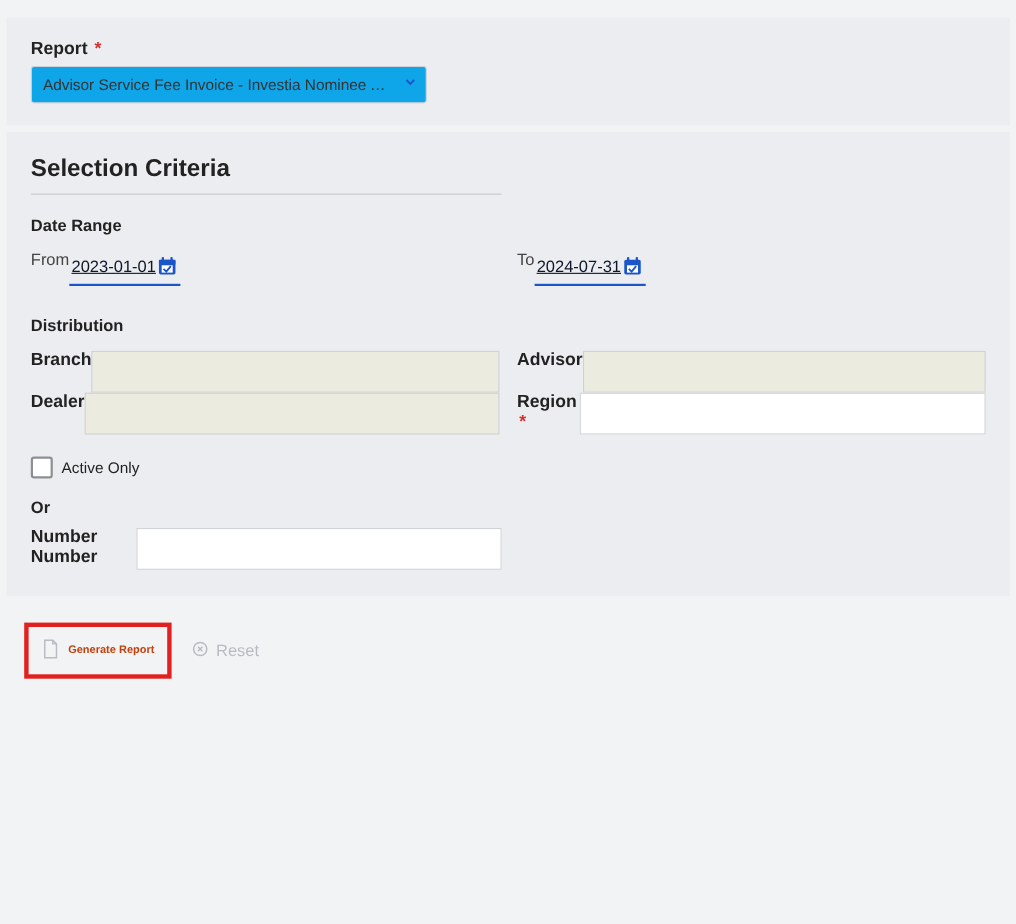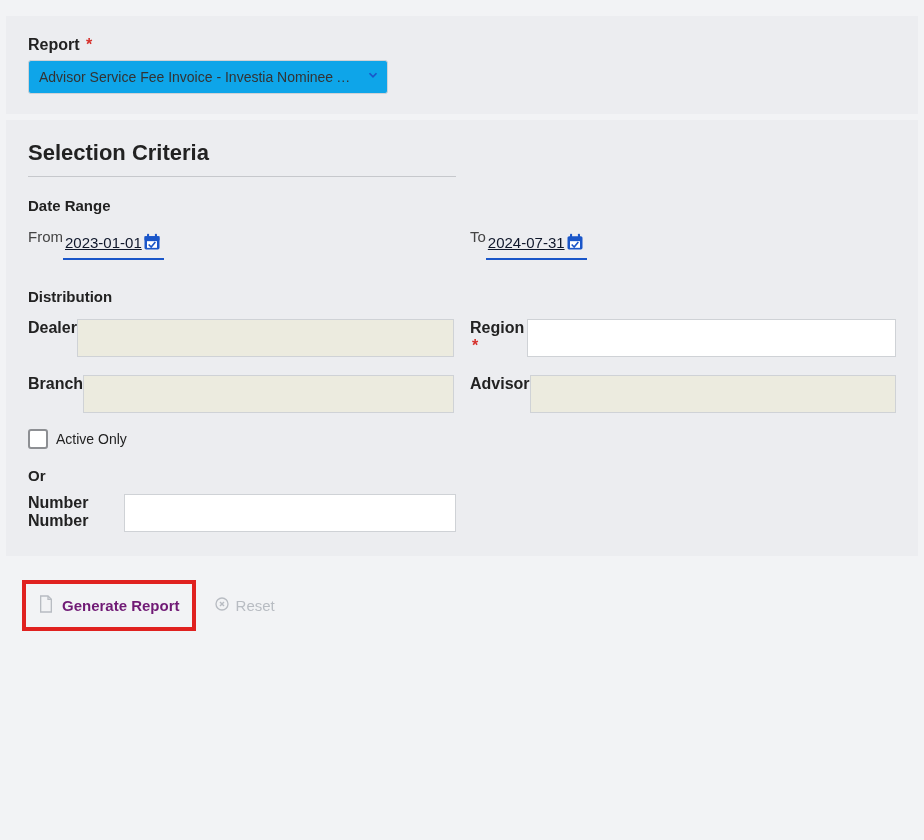--- a/index.html
+++ b/index.html
@@ -118,22 +118,22 @@
     display: flex;
     align-items: center;
     gap: 18px;
   }
   .gen-btn {
     border: 4px solid #e0211f;
     padding: 10px 12px;
     display: inline-flex;
     align-items: center;
     gap: 8px;
-    color: #701a75;
-    font-size: 15px;
+    color: #c2410c;
+    font-size: 10px;
     font-weight: 600;
     cursor: pointer;
   }
   .reset-btn {
     display: inline-flex;
     align-items: center;
     gap: 6px;
     color: #b8bcc2;
     font-size: 15px;
     cursor: pointer;
@@ -194,42 +194,42 @@
             <rect x="6" y="11" width="12" height="8" fill="#fff"></rect>
             <polyline points="8 15 11 18 16 12" fill="none" stroke="#1a56c9" stroke-width="2"></polyline>
           </svg>
         </span>
       </div>
     </div>
   </div>
 
   <div class="sub-title" style="margin-top:28px;">Distribution</div>
 
+  <div class="row" style="margin-top:14px;">
+    <div class="col">
+      <label class="field-label">Branch</label>
+      <input class="box-field" readonly="" value="" style="">
+    </div>
+    <div class="col">
+      <label class="field-label">Advisor</label>
+      <input class="box-field" readonly="" value="" style="">
+    </div>
+  </div>
+
   <div class="row">
     <div class="col">
       <label class="field-label">Dealer</label>
       <input class="box-field" readonly="" value="" style="">
     </div>
     <div class="col">
       <label class="field-label">
         <span>Region</span>
         <span class="required">*</span>
       </label>
       <input class="box-field white" value="" style="">
-    </div>
-  </div>
-
-  <div class="row" style="margin-top:14px;">
-    <div class="col">
-      <label class="field-label">Branch</label>
-      <input class="box-field" readonly="" value="" style="">
-    </div>
-    <div class="col">
-      <label class="field-label">Advisor</label>
-      <input class="box-field" readonly="" value="" style="">
     </div>
   </div>
 
   <div class="checkbox-row">
     <span class="chk"></span>
     <span class="chk-label">Active Only</span>
   </div>
 
   <div class="or-label">Or</div>
 

